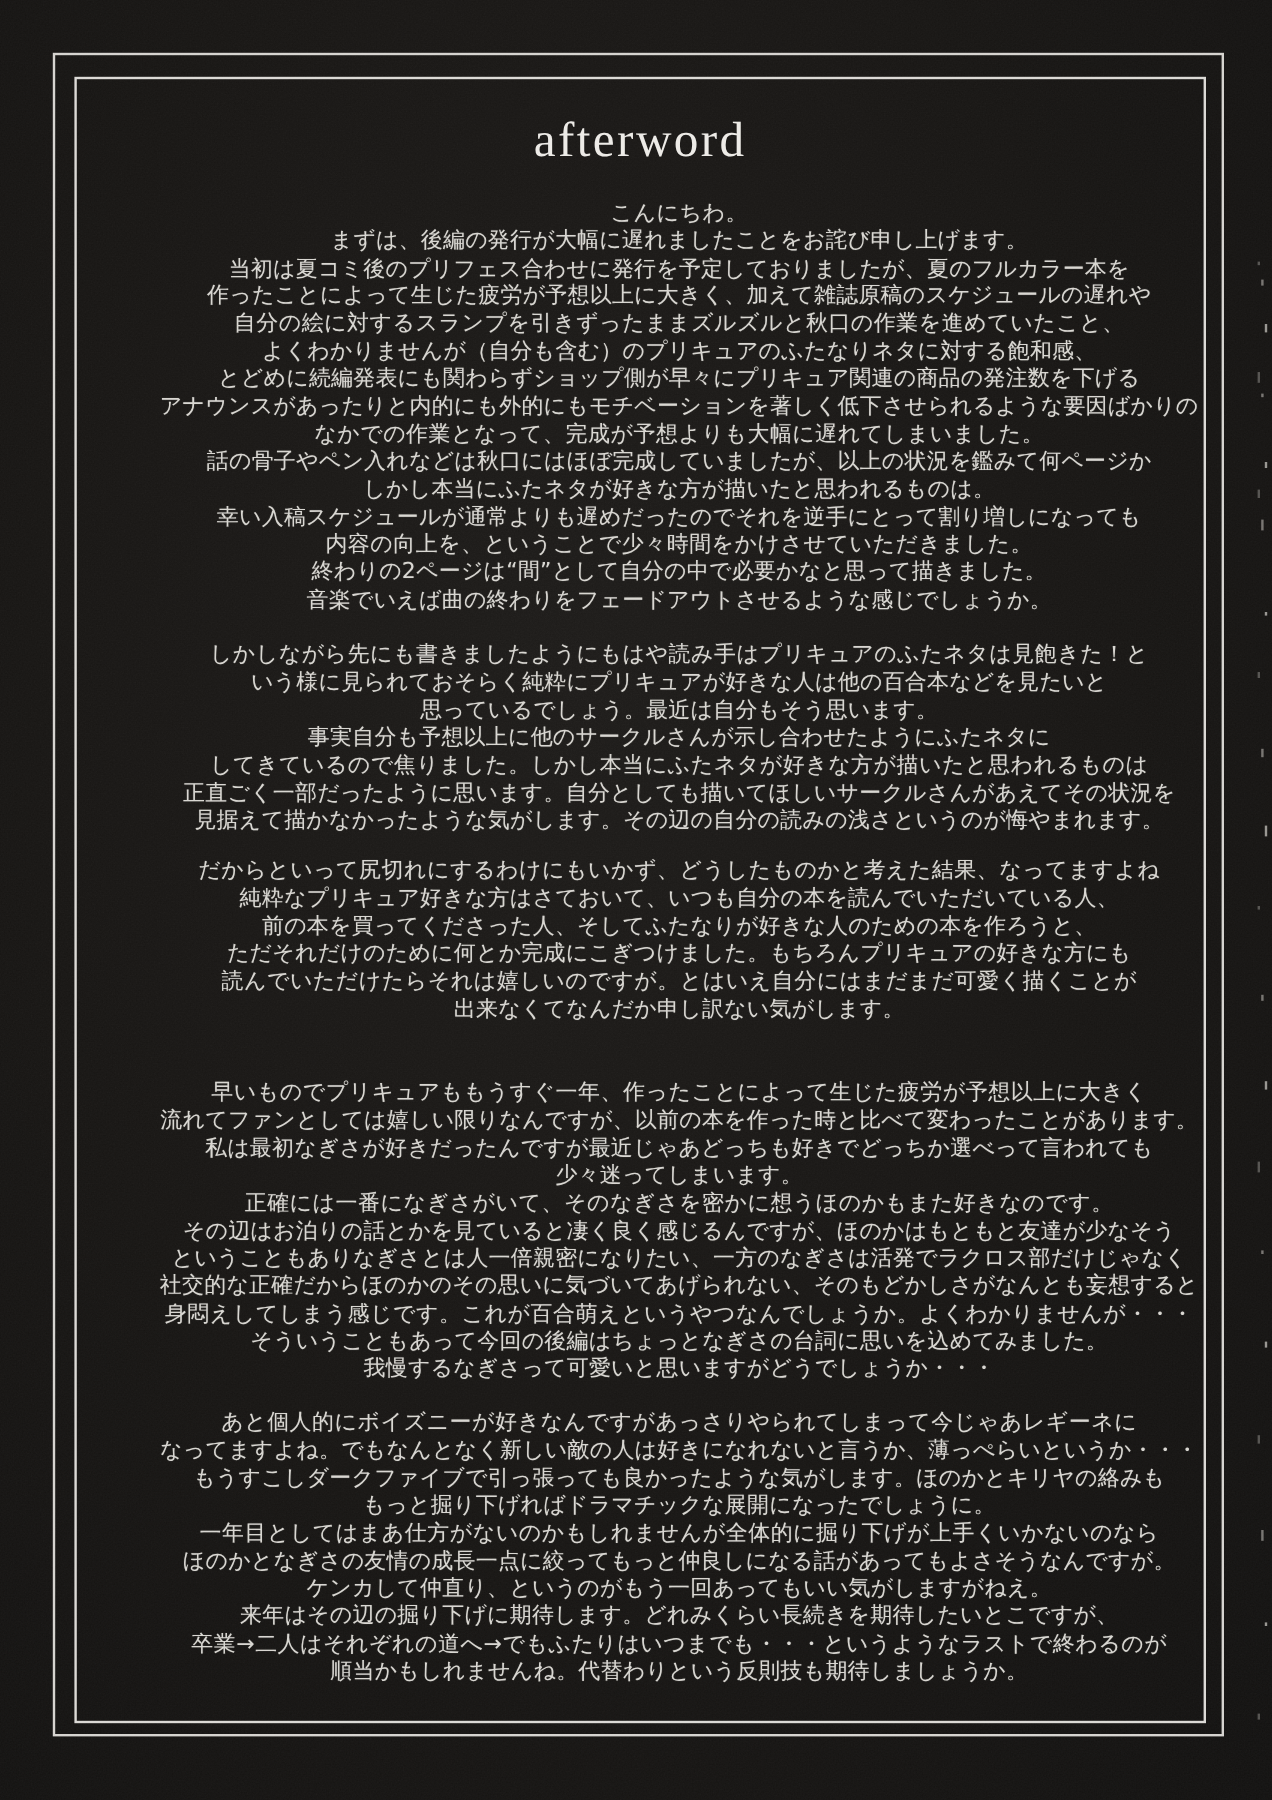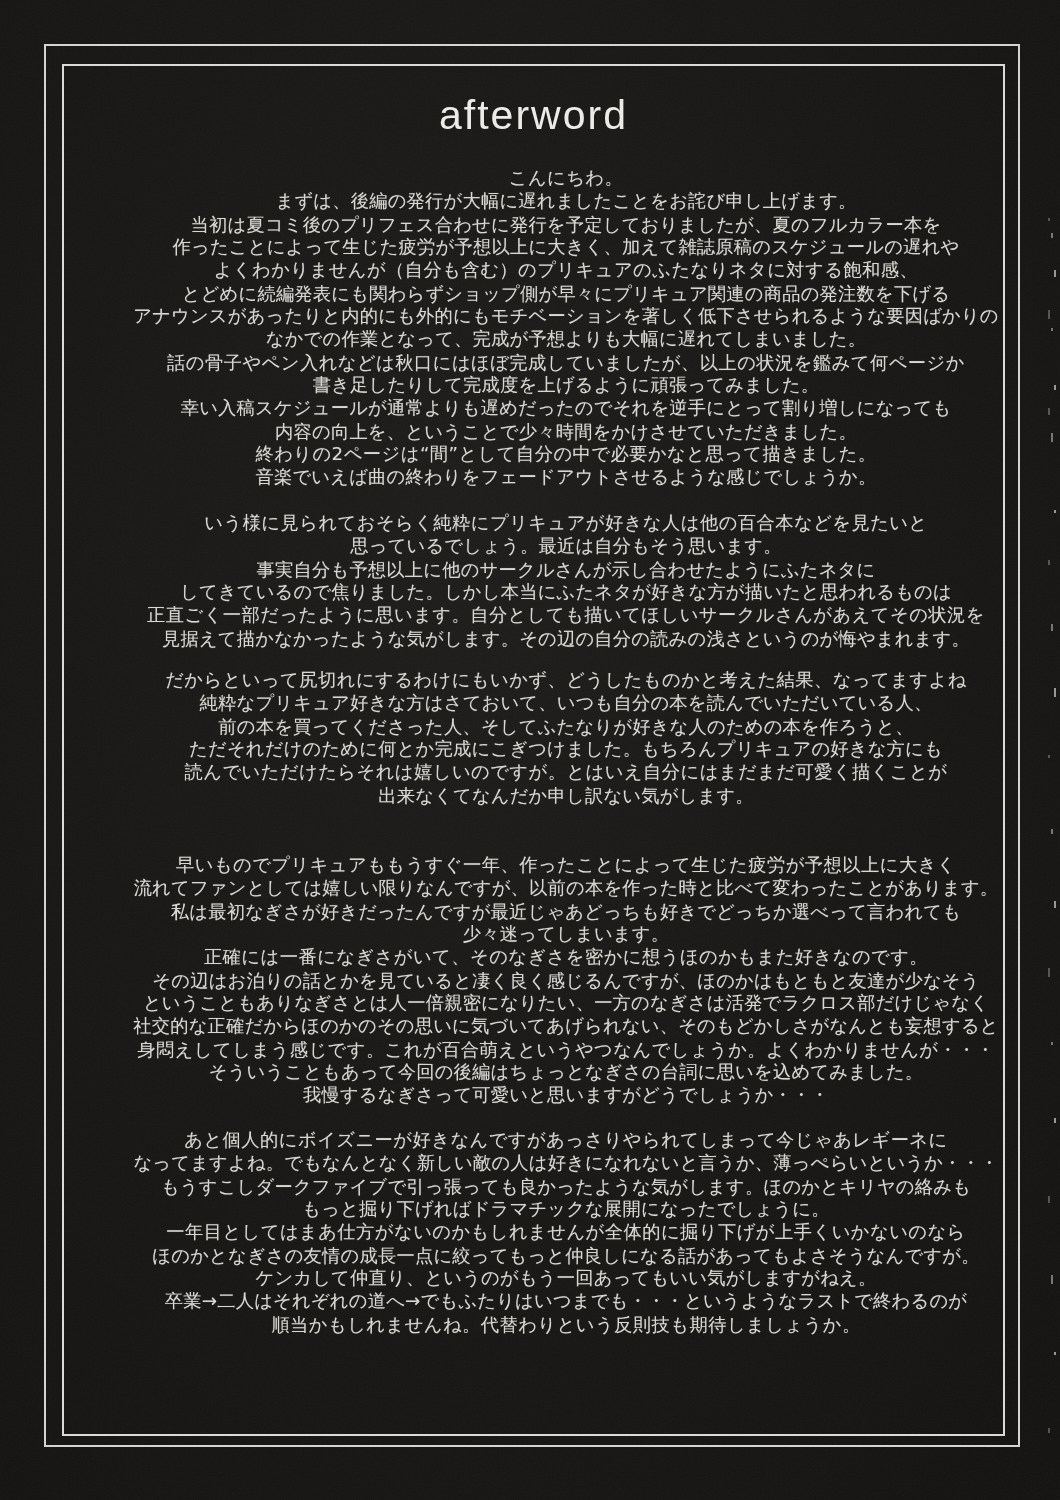--- a/index.html
+++ b/index.html
@@ -36,21 +36,21 @@
   #inner-frame {
     left: 62px; top: 64px;
     width: 939px; height: 1368px;
     border: 2px solid #dcdad6;
   }
   #title {
     position: absolute;
     left: 62px; top: 92px;
     width: 943px;
     text-align: center;
-    font-family: Liberation Sans, sans-serif;
+    font-family: Liberation Serif, serif;
     font-weight: 100;
     font-size: 41px;
     letter-spacing: 2px;
     color: #edebe7;
   }
   #text-block {
     position: absolute;
     left: 116px; top: 166px;
     width: 900px;
     color: #d9d7d2;
@@ -96,32 +96,34 @@
   <div id="inner-frame" class="frame"></div>
 
   <div id="title">afterword</div>
 
   <div id="text-block">
     <div id="para-1" class="para">
         <div class="line">こんにちわ。</div>
         <div class="line">まずは、後編の発行が大幅に遅れましたことをお詫び申し上げます。</div>
         <div class="line">当初は夏コミ後のプリフェス合わせに発行を予定しておりましたが、夏のフルカラー本を</div>
         <div class="line">作ったことによって生じた疲労が予想以上に大きく、加えて雑誌原稿のスケジュールの遅れや</div>
+        <div class="line">自分の絵に対するスランプを引きずったままズルズルと秋口の作業を進めていたこと、</div>
         <div class="line">よくわかりませんが（自分も含む）のプリキュアのふたなりネタに対する飽和感、</div>
         <div class="line">とどめに続編発表にも関わらずショップ側が早々にプリキュア関連の商品の発注数を下げる</div>
         <div class="line">アナウンスがあったりと内的にも外的にもモチベーションを著しく低下させられるような要因ばかりの</div>
         <div class="line">なかでの作業となって、完成が予想よりも大幅に遅れてしまいました。</div>
         <div class="line">話の骨子やペン入れなどは秋口にはほぼ完成していましたが、以上の状況を鑑みて何ページか</div>
-        <div class="line">書き足したりして完成度を上げるように頑張ってみました。</div>
+        <div class="line">しかし本当にふたネタが好きな方が描いたと思われるものは。</div>
         <div class="line">幸い入稿スケジュールが通常よりも遅めだったのでそれを逆手にとって割り増しになっても</div>
         <div class="line">内容の向上を、ということで少々時間をかけさせていただきました。</div>
         <div class="line">終わりの2ページは“間”として自分の中で必要かなと思って描きました。</div>
         <div class="line">音楽でいえば曲の終わりをフェードアウトさせるような感じでしょうか。</div>
       </div>
     <div id="para-2" class="para">
+        <div class="line">しかしながら先にも書きましたようにもはや読み手はプリキュアのふたネタは見飽きた！と</div>
         <div class="line">いう様に見られておそらく純粋にプリキュアが好きな人は他の百合本などを見たいと</div>
         <div class="line">思っているでしょう。最近は自分もそう思います。</div>
         <div class="line">事実自分も予想以上に他のサークルさんが示し合わせたようにふたネタに</div>
         <div class="line">してきているので焦りました。しかし本当にふたネタが好きな方が描いたと思われるものは</div>
         <div class="line">正直ごく一部だったように思います。自分としても描いてほしいサークルさんがあえてその状況を</div>
         <div class="line">見据えて描かなかったような気がします。その辺の自分の読みの浅さというのが悔やまれます。</div>
       </div>
     <div id="para-3" class="para">
         <div class="line">だからといって尻切れにするわけにもいかず、どうしたものかと考えた結果、なってますよね</div>
         <div class="line">純粋なプリキュア好きな方はさておいて、いつも自分の本を読んでいただいている人、</div>
@@ -144,20 +146,21 @@
         <div class="line">我慢するなぎさって可愛いと思いますがどうでしょうか・・・</div>
       </div>
     <div id="para-5" class="para">
         <div class="line">あと個人的にボイズニーが好きなんですがあっさりやられてしまって今じゃあレギーネに</div>
         <div class="line">なってますよね。でもなんとなく新しい敵の人は好きになれないと言うか、薄っぺらいというか・・・</div>
         <div class="line">もうすこしダークファイブで引っ張っても良かったような気がします。ほのかとキリヤの絡みも</div>
         <div class="line">もっと掘り下げればドラマチックな展開になったでしょうに。</div>
         <div class="line">一年目としてはまあ仕方がないのかもしれませんが全体的に掘り下げが上手くいかないのなら</div>
         <div class="line">ほのかとなぎさの友情の成長一点に絞ってもっと仲良しになる話があってもよさそうなんですが。</div>
         <div class="line">ケンカして仲直り、というのがもう一回あってもいい気がしますがねえ。</div>
+        <div class="line">来年はその辺の掘り下げに期待します。どれみくらい長続きを期待したいとこですが、</div>
         <div class="line">卒業→二人はそれぞれの道へ→でもふたりはいつまでも・・・というようなラストで終わるのが</div>
         <div class="line">順当かもしれませんね。代替わりという反則技も期待しましょうか。</div>
       </div>
   </div>
 
 <div class="edge-mark" style="left: 1048px; top: 218px; width: 2px; height: 3px; opacity: 0.35;"></div>
     <div class="edge-mark" style="left: 1051px; top: 233px; width: 2px; height: 5px; opacity: 0.53;"></div>
     <div class="edge-mark" style="left: 1054px; top: 270px; width: 2px; height: 7px; opacity: 0.71;"></div>
     <div class="edge-mark" style="left: 1048px; top: 310px; width: 2px; height: 9px; opacity: 0.35;"></div>
     <div class="edge-mark" style="left: 1051px; top: 328px; width: 2px; height: 3px; opacity: 0.53;"></div>

